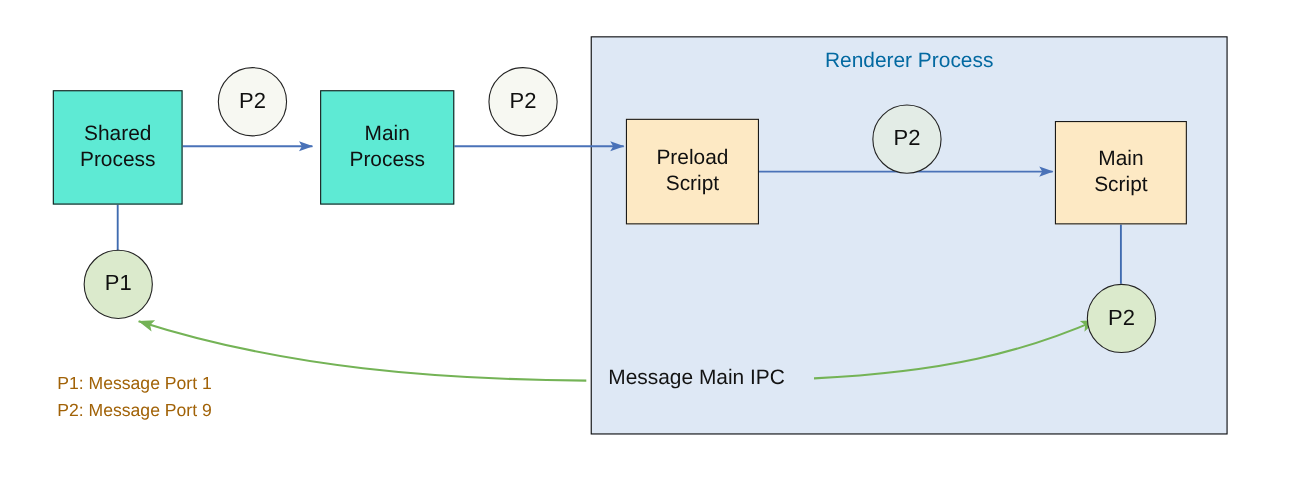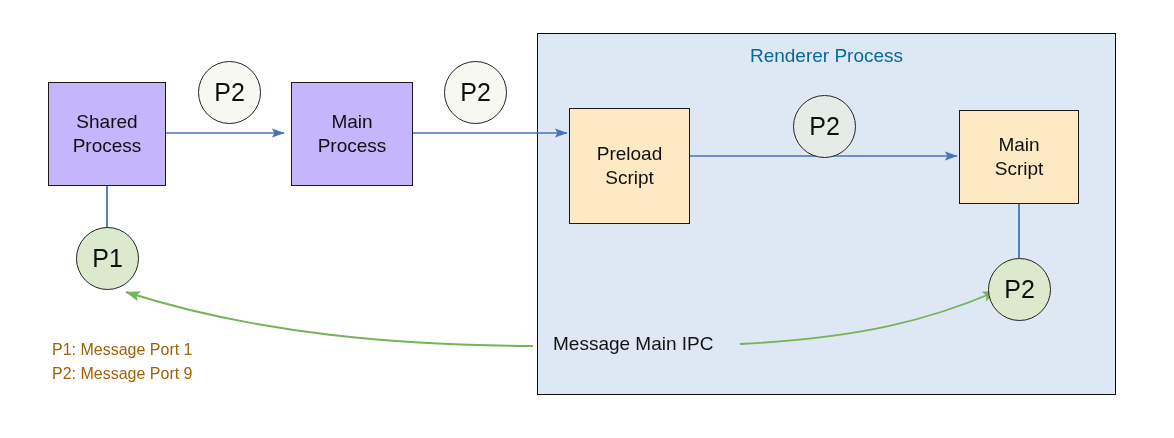--- a/index.html
+++ b/index.html
@@ -33,21 +33,21 @@
     border: 1.3px solid #1a1a1a;
     display: flex;
     flex-direction: column;
     align-items: center;
     justify-content: center;
     text-align: center;
     font-size: 19px;
     line-height: 1.28;
     color: #101010;
   }
-  .node-blue { background: #c4b5fd; align-items: center; }
+  .node-blue { background: #5eead4; align-items: center; }
   .node-tan  { background: #fde9c4; }
 
   .container-box {
     position: absolute;
     box-sizing: border-box;
     background: #dee8f5;
     border: 1.6px solid #0d0d0d;
   }
   .container-title {
     position: absolute;
@@ -59,21 +59,21 @@
   }
 
   .circle {
     position: absolute;
     box-sizing: border-box;
     border-radius: 50%;
     border: 1.4px solid #232323;
     display: flex;
     align-items: center;
     justify-content: center;
-    font-size: 25px;
+    font-size: 20px;
     color: #101010;
   }
   .circle-cream { background: #f7f8f2; }
   .circle-green { background: #dbeacc; }
   .circle-pale  { background: #e3ece6; }
 
   .legend {
     position: absolute;
     font-size: 16px;
     line-height: 1.5;
@@ -128,21 +128,21 @@
   <div class="node node-blue" style="left:48px; top:82px; width:118px; height:104px;">
     <span>Shared</span>
     <span>Process</span>
   </div>
 
   <div class="node node-blue" style="left:291px; top:82px; width:122px; height:104px;">
     <span>Main</span>
     <span>Process</span>
   </div>
 
-  <div class="node node-tan" style="left:569px; top:108px; width:121px; height:116px;">
+  <div class="node node-tan" style="left:569px; top:108px; width:121px; height:96px;">
     <span>Preload</span>
     <span>Script</span>
   </div>
 
   <div class="node node-tan" style="left:959px; top:110px; width:120px; height:94px;">
     <span>Main</span>
     <span>Script</span>
   </div>
 
   <div class="circle circle-cream" style="left:198px; top:61px; width:63px; height:63px;">

